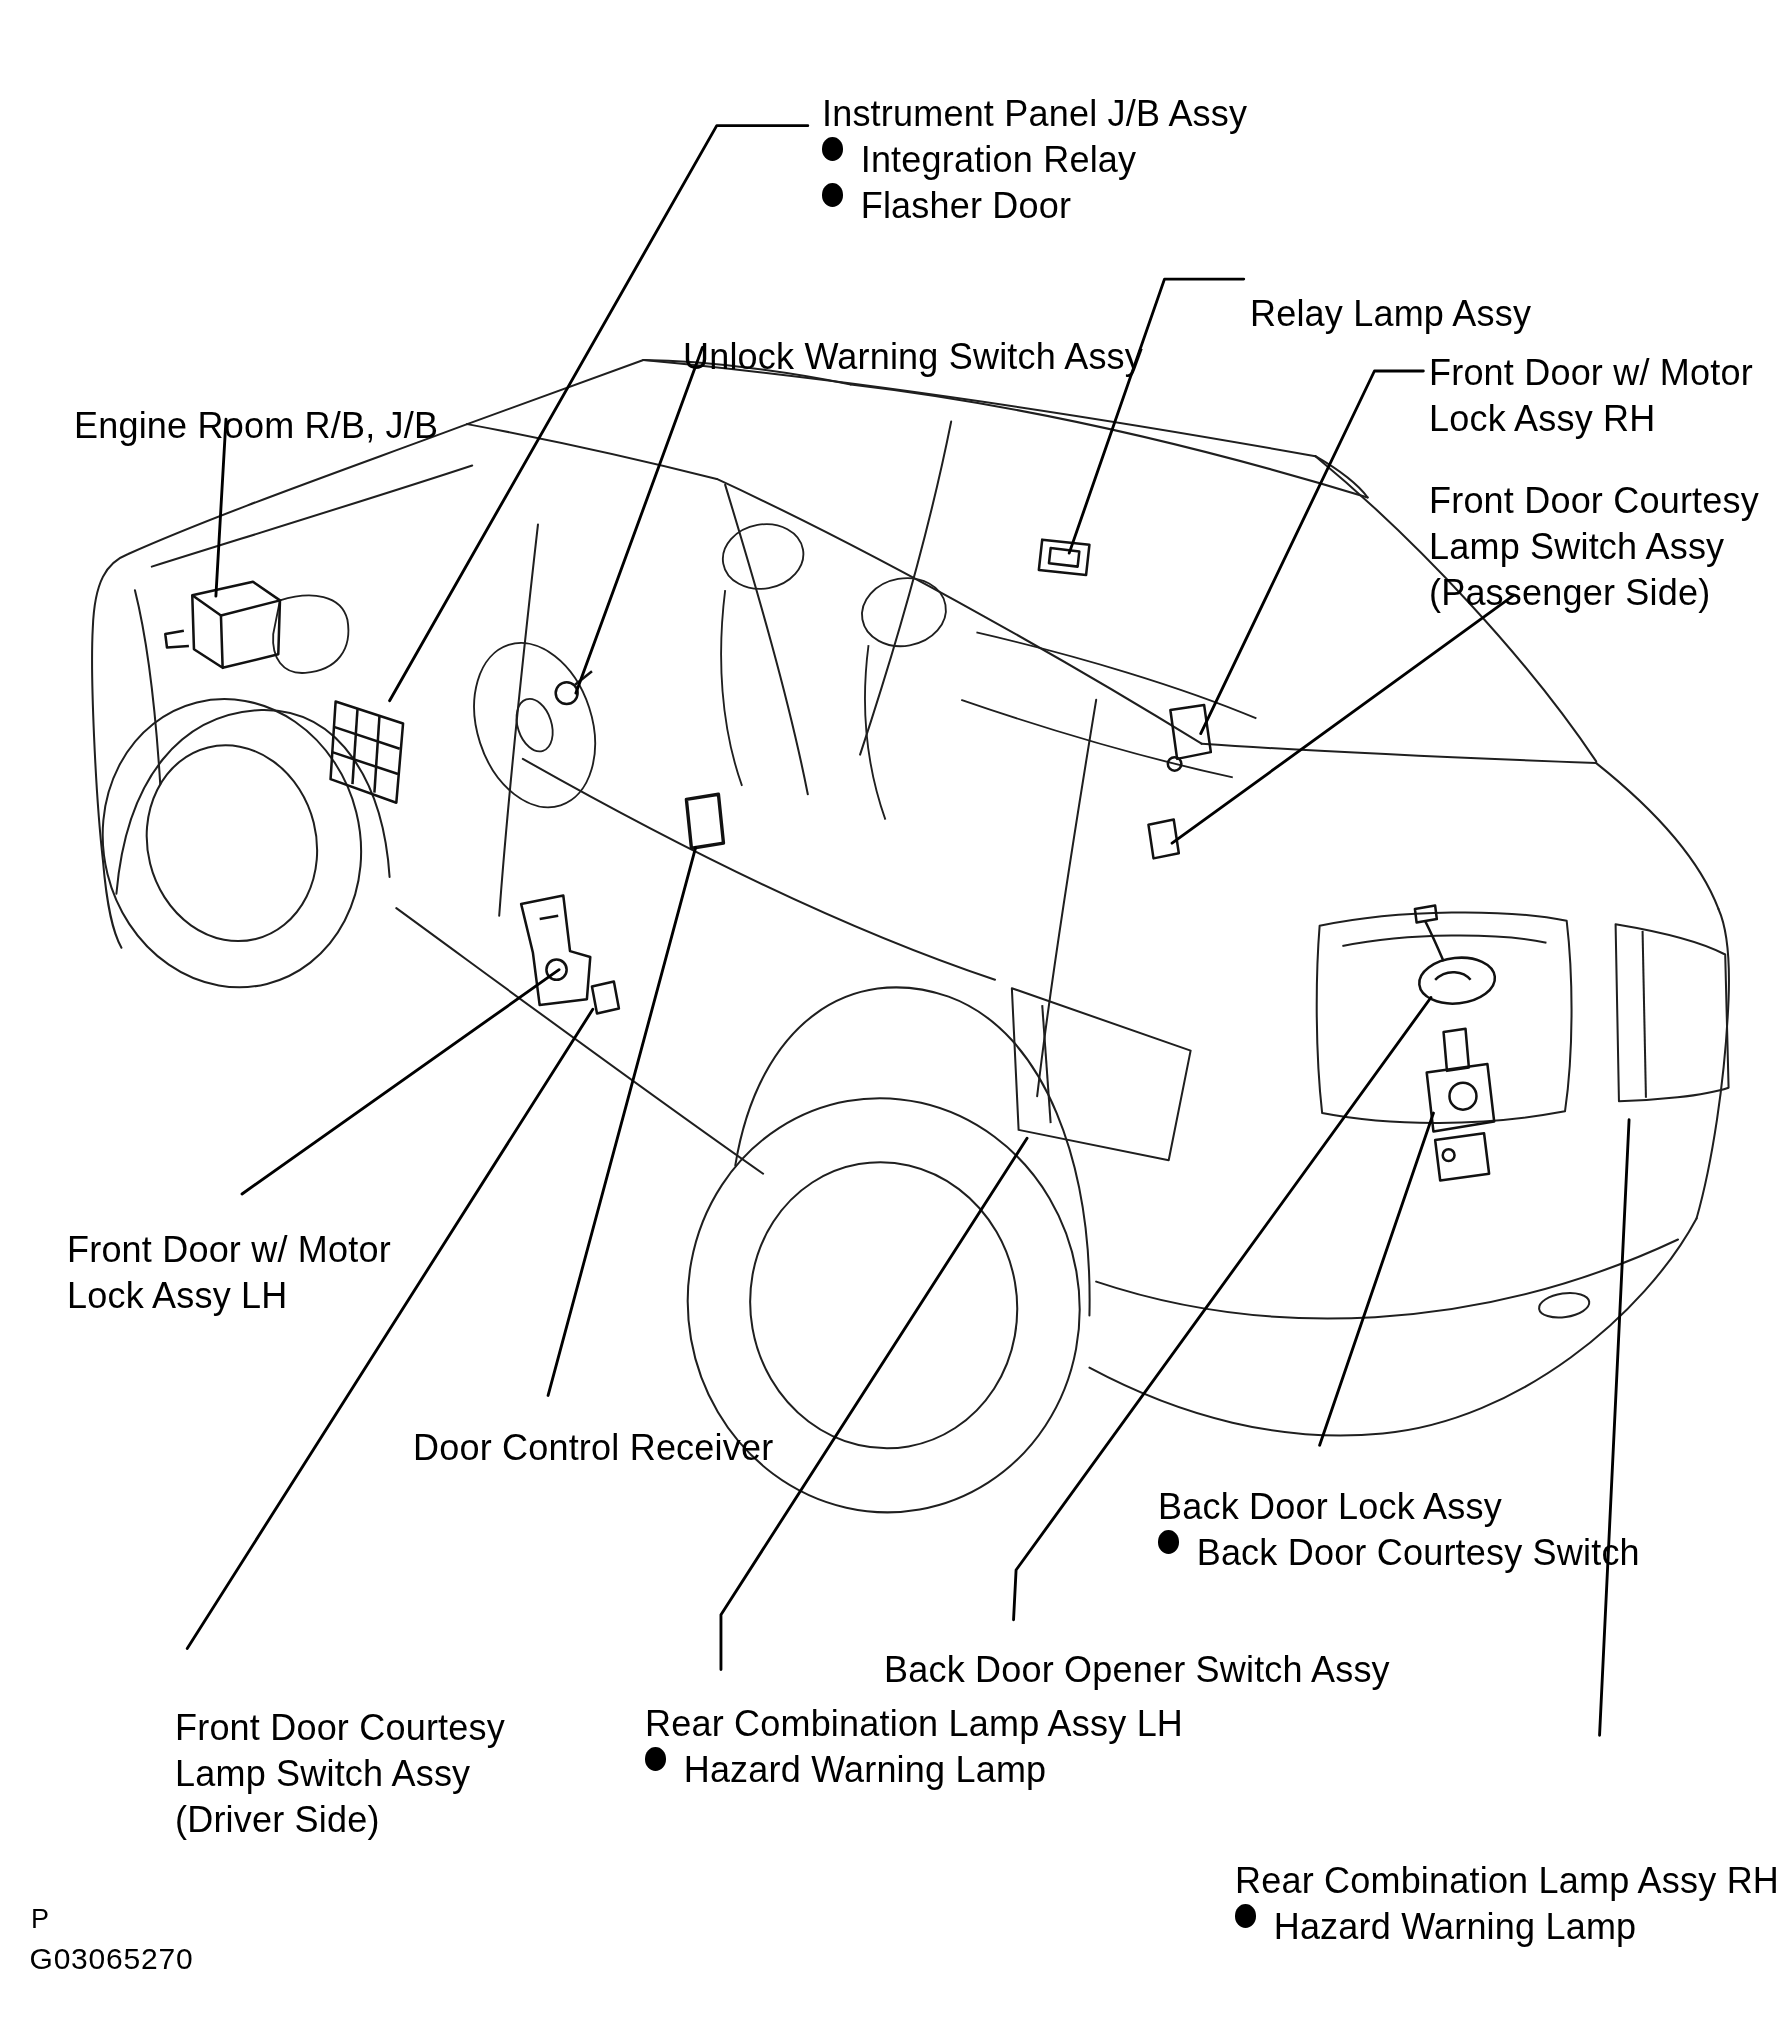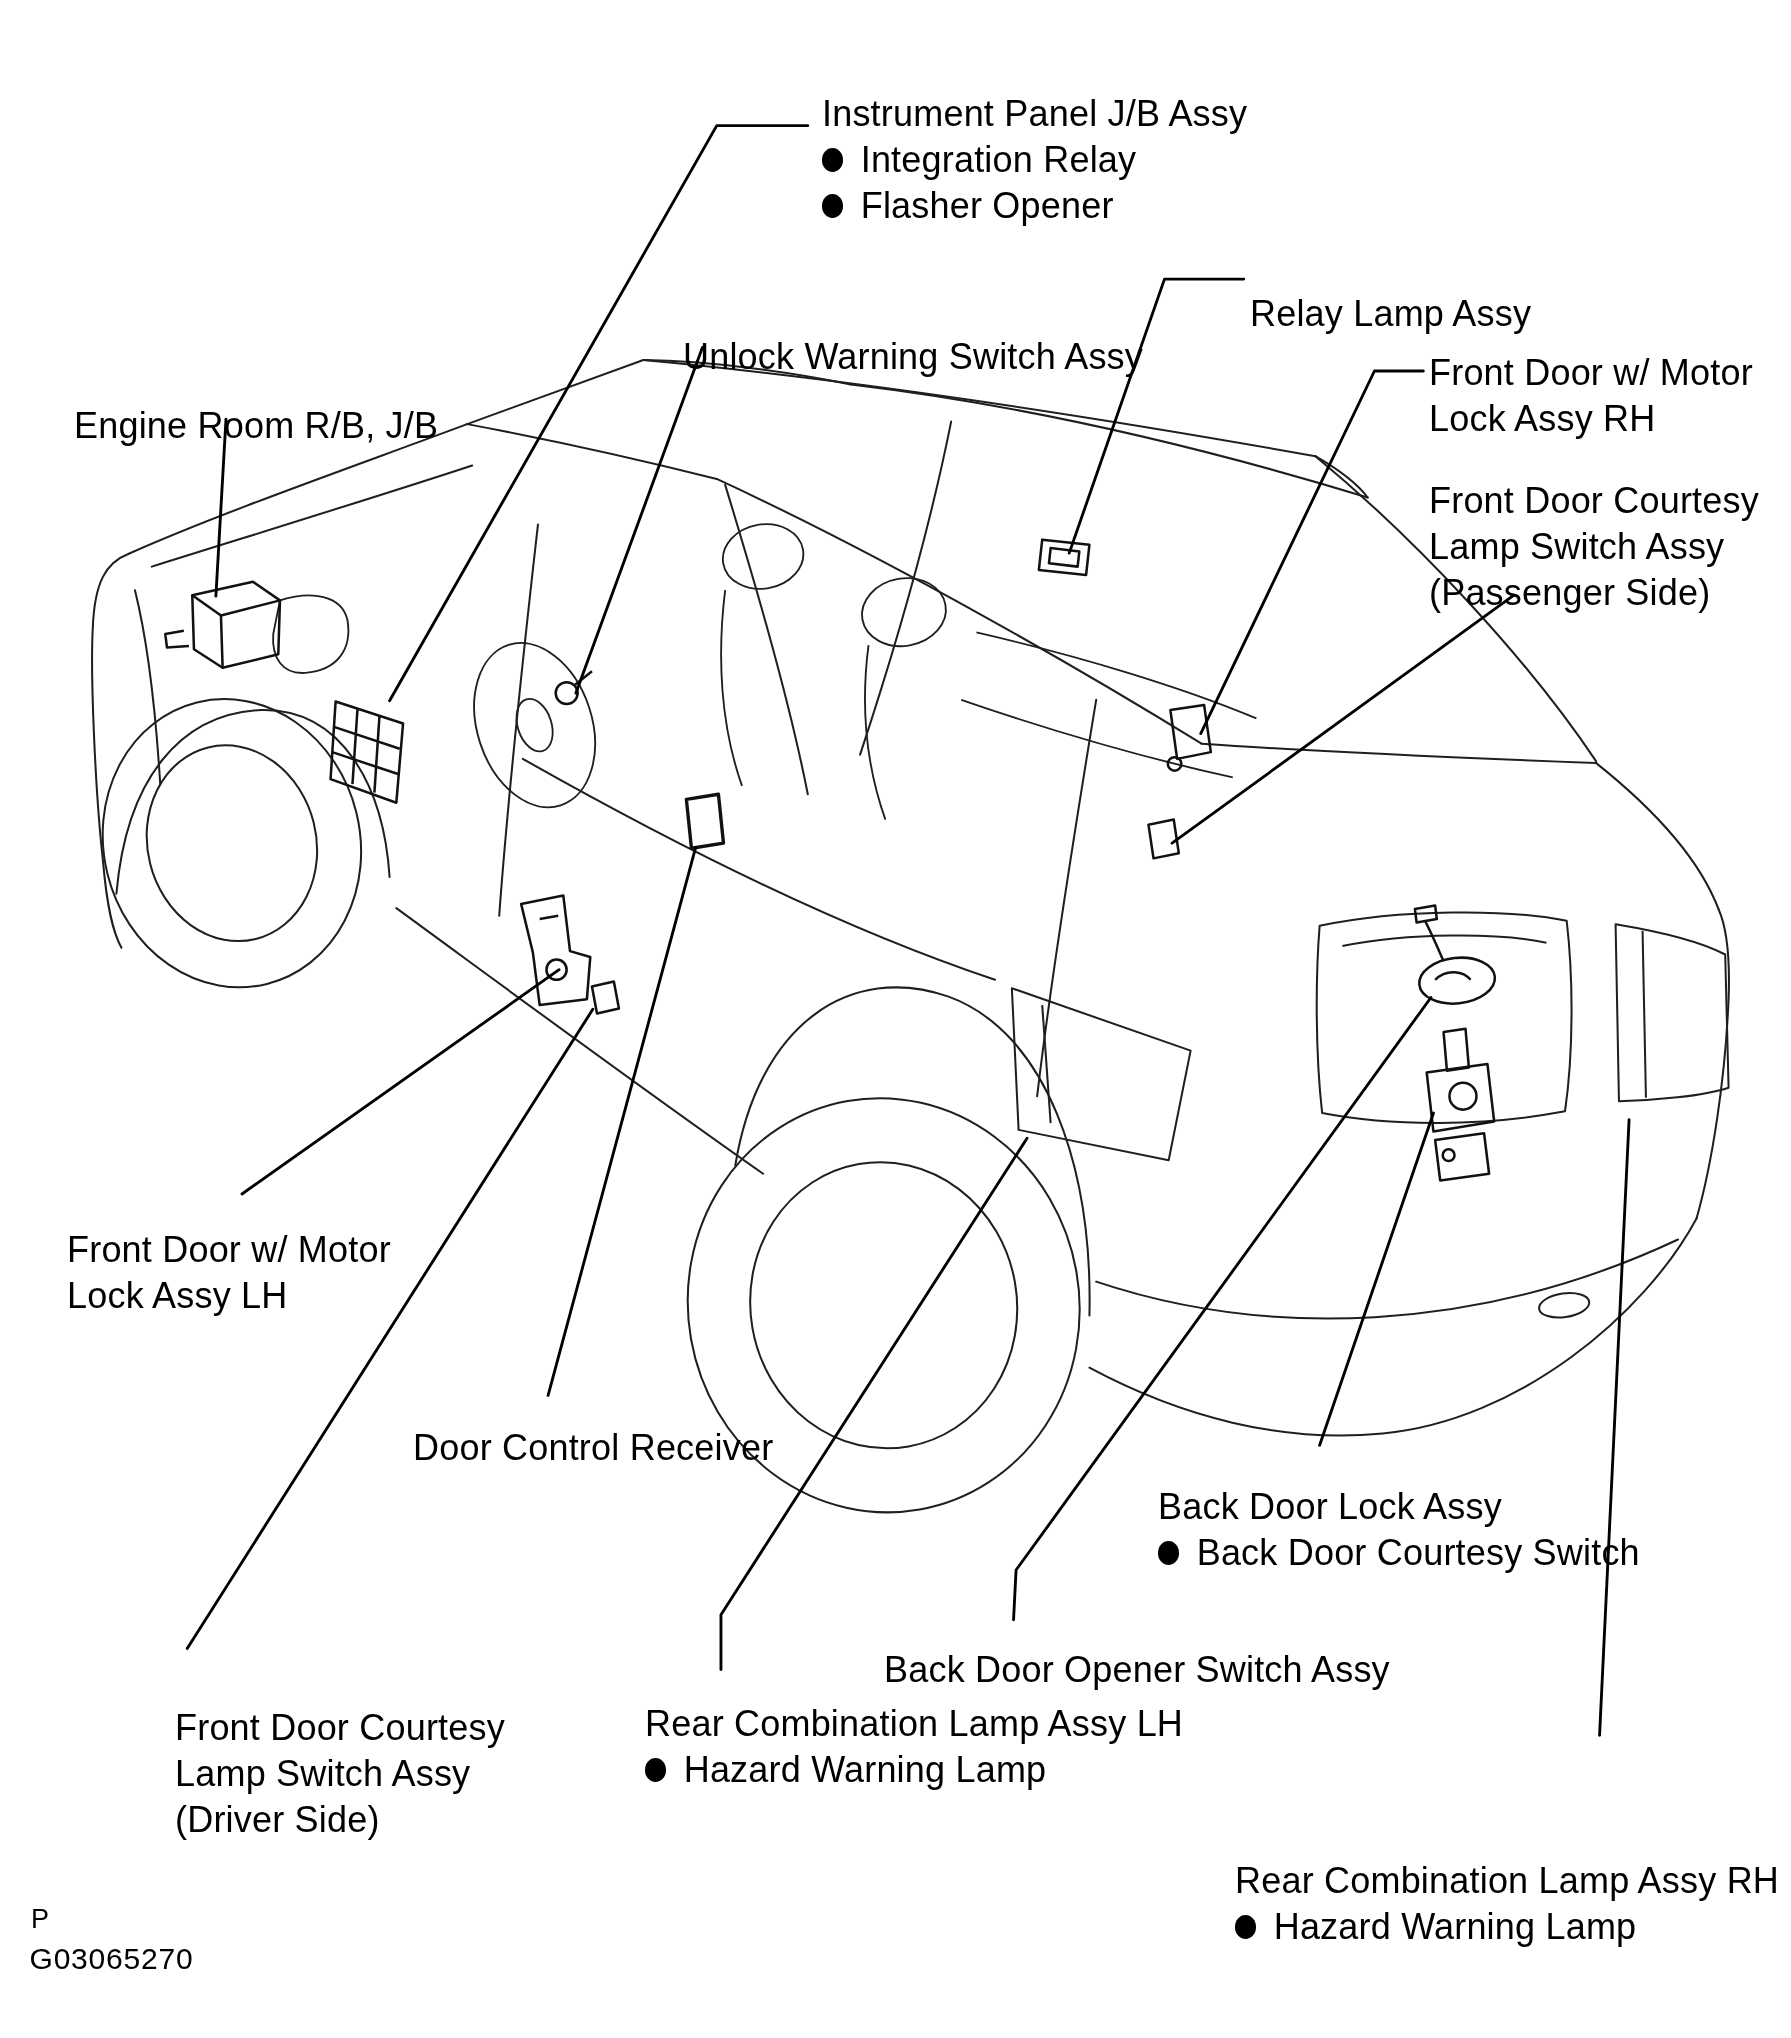--- a/index.html
+++ b/index.html
@@ -15,21 +15,21 @@
   .label{
     position:absolute;
     font-size:36px;
     line-height:46px;
     letter-spacing:0.2px;
     white-space:nowrap;
     color:#000;
     margin-top:30px;
   }
   .label .t{white-space:nowrap;}
-  .row{display:flex;align-items:center;white-space:nowrap;}
+  .row{display:flex;align-items:flex-start;white-space:nowrap;}
   .dot{
     display:inline-block;
     width:21px;height:23.6px;
     background:#000;border-radius:50%;
     margin-right:17.7px;flex:0 0 auto;
   }
   .footer-p{position:absolute;left:31px;top:1904px;font-size:27px;line-height:30px;}
   .footer-id{position:absolute;left:29.5px;top:1945px;font-size:30px;line-height:27px;letter-spacing:0.8px;}
 </style>
 </head>
@@ -172,21 +172,21 @@
   </svg>
 
   <div class="label" style="left:822px;top:61px;">
     <div class="t">Instrument Panel J/B Assy</div>
     <div class="row">
       <span class="dot"></span>
       <span>Integration Relay</span>
     </div>
     <div class="row">
       <span class="dot"></span>
-      <span>Flasher Opener</span>
+      <span>Flasher Door</span>
     </div>
   </div>
 
   <div class="label" style="left:1250px;top:261px;">
     <div class="t">Relay Lamp Assy</div>
   </div>
 
   <div class="label" style="left:683px;top:304px;">
     <div class="t">Unlock Warning Switch Assy</div>
   </div>

